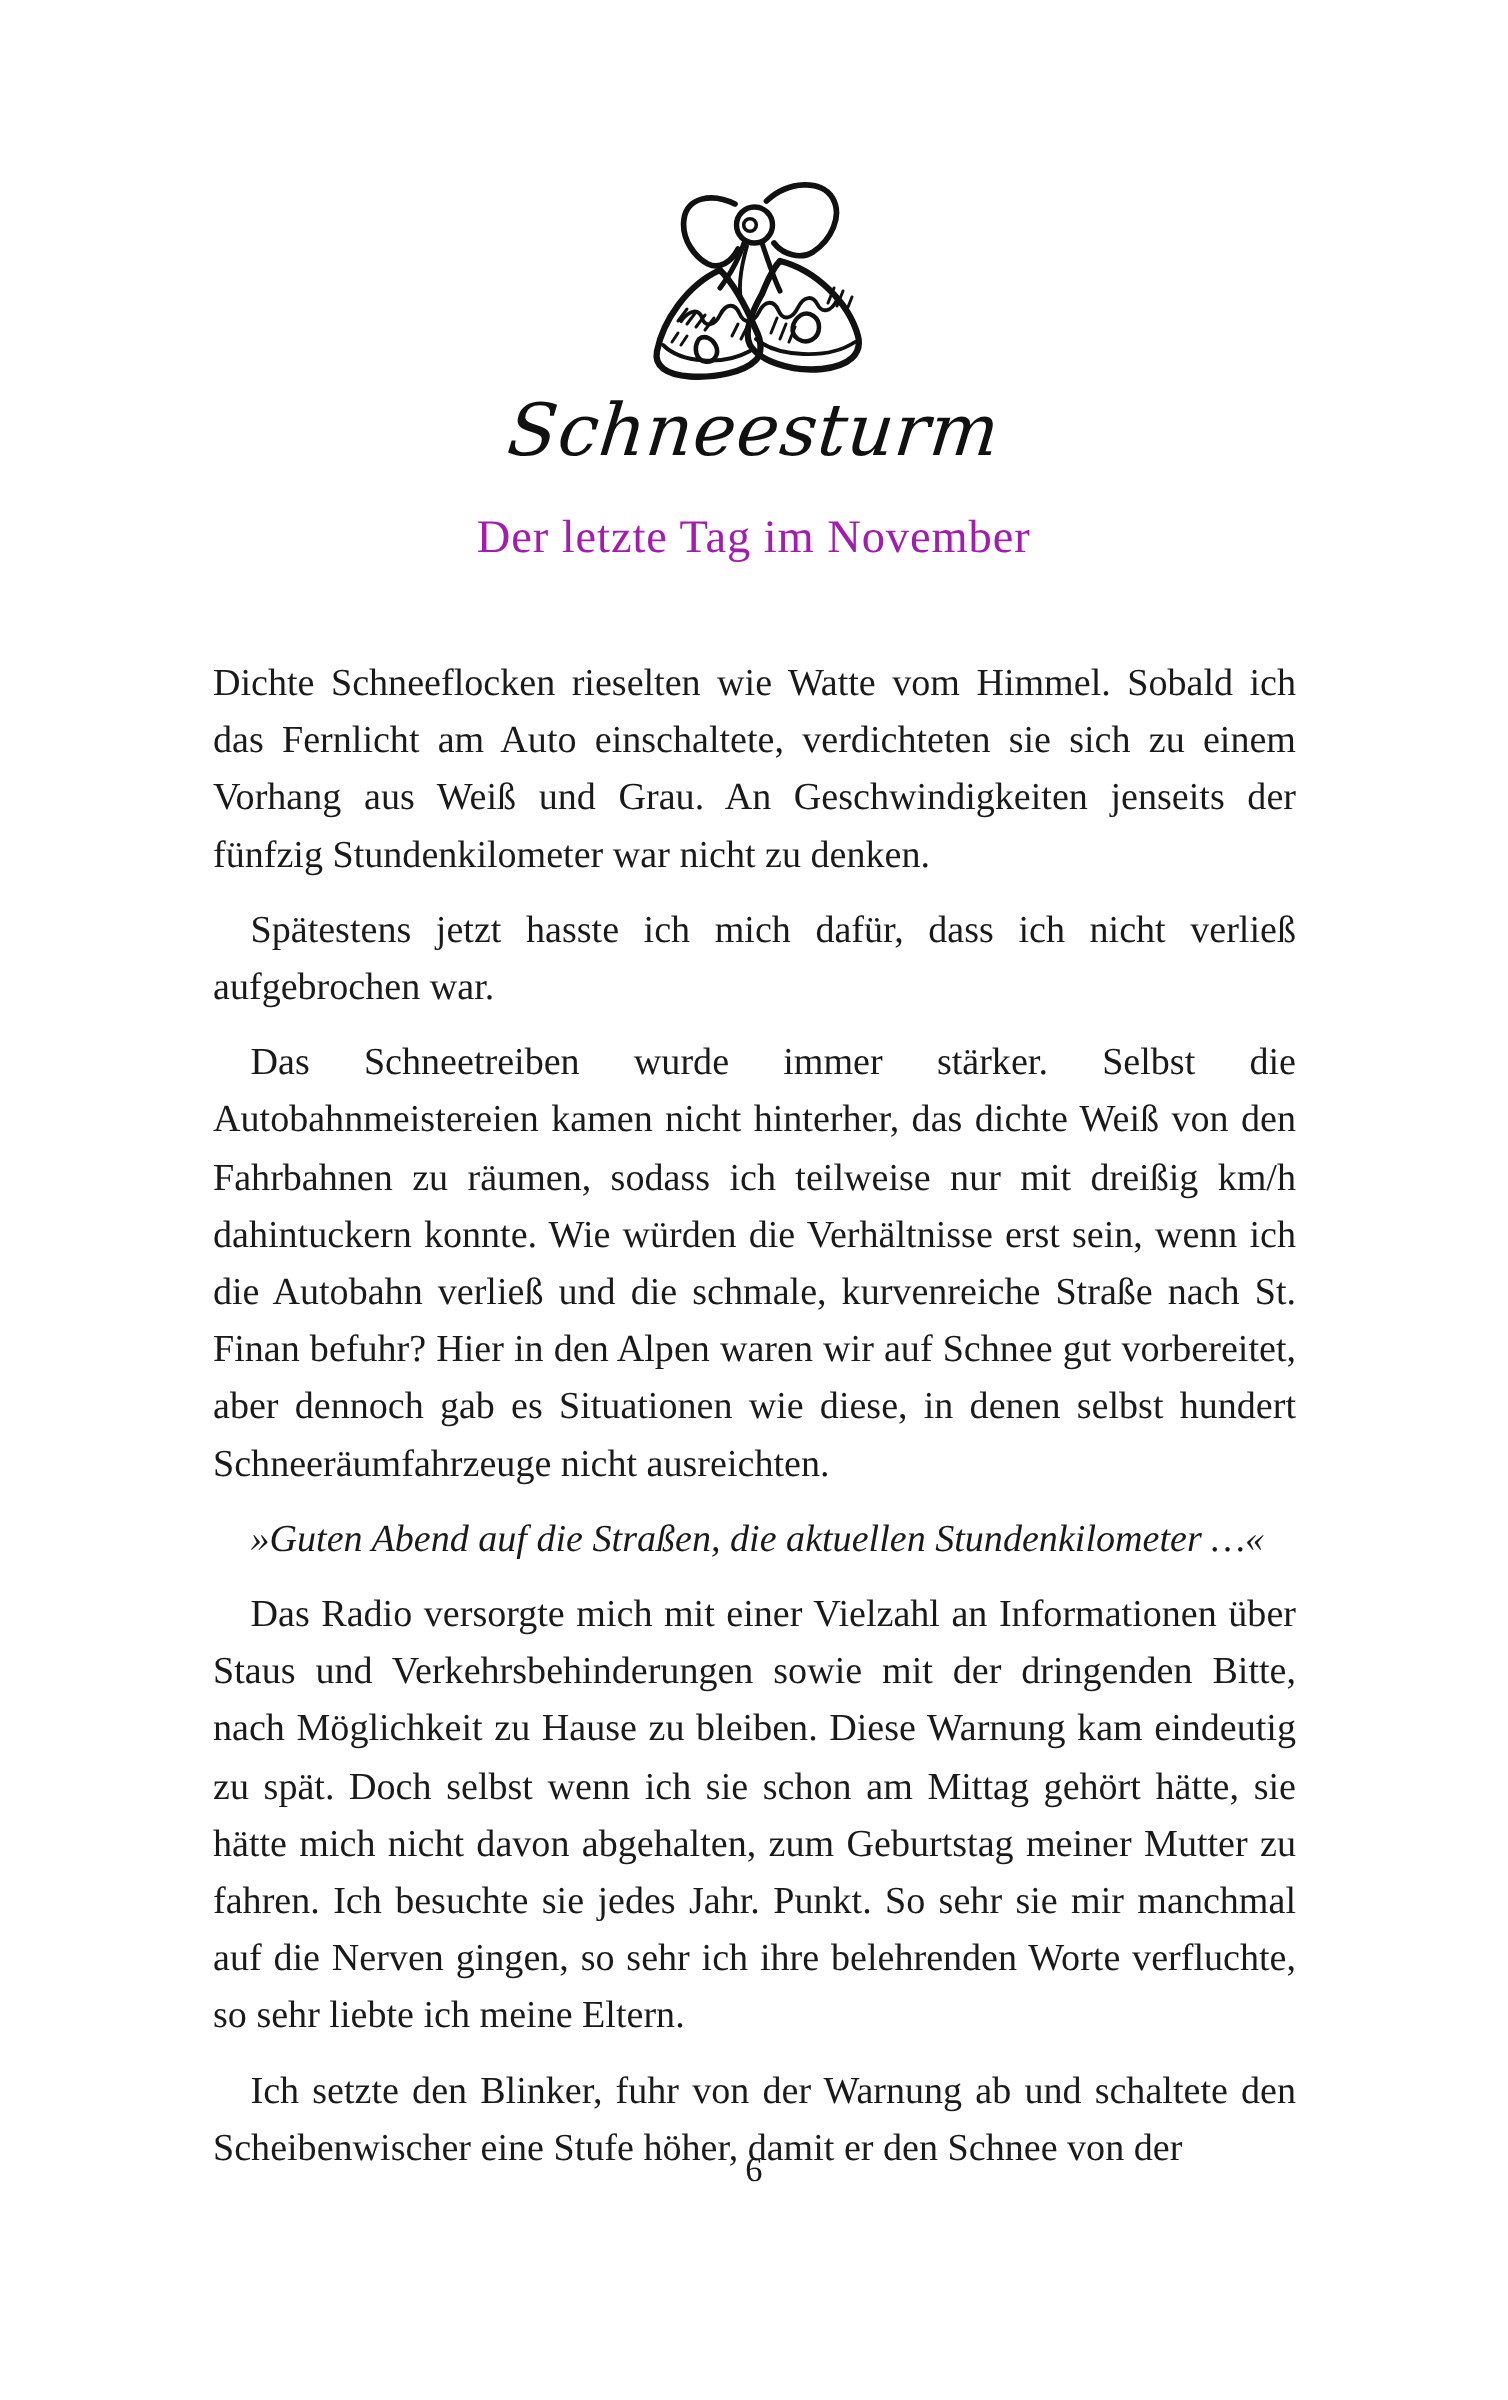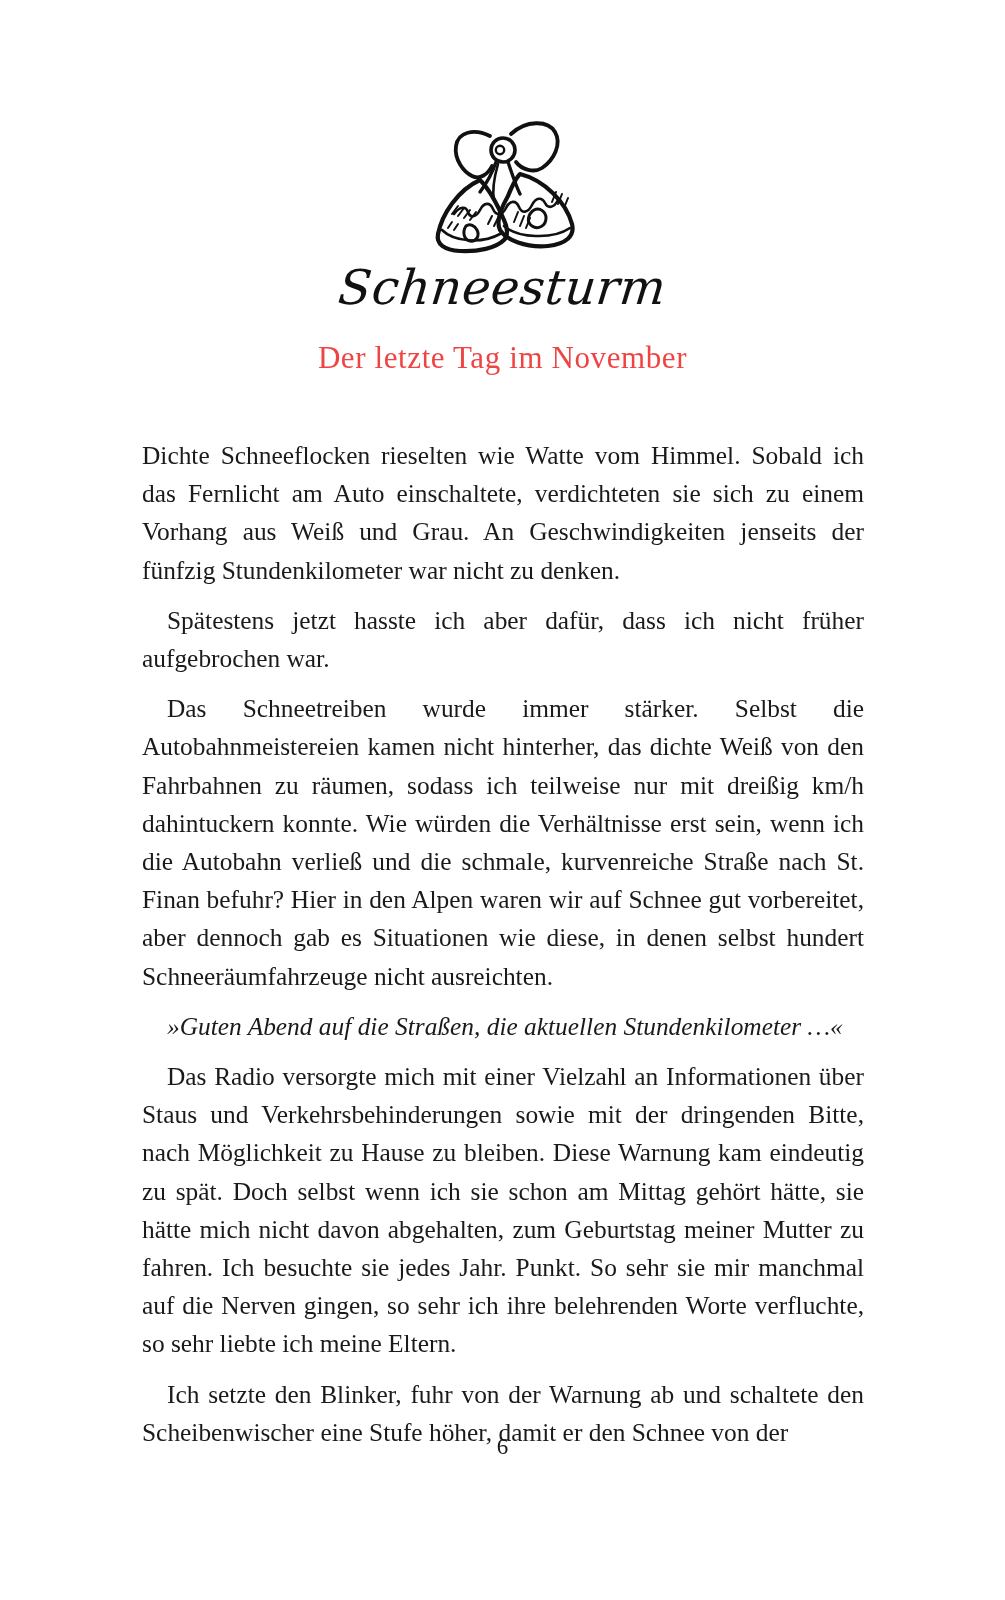--- a/index.html
+++ b/index.html
@@ -50,21 +50,21 @@
   .chapter-subtitle {
     position: absolute;
     top: 340px;
     left: 0;
     width: 100%;
     text-align: center;
     font-family: "Liberation Serif", "DejaVu Serif", serif;
     font-weight: 400;
     font-size: 31px;
     letter-spacing: 0.6px;
-    color: #ef4444;
+    color: #a21caf;
   }
 
   
   .body-text {
     position: absolute;
     top: 424px;
     left: 130px;
     width: 746px;
     font-size: 25.4px;
     line-height: 38.2px;
@@ -146,21 +146,21 @@
                  C128 87 134 87 137 93 C140 99 146 98 150 90" stroke-width="2.6"></path>
       </svg>
     </span>
   </div>
 
   <div class="chapter-title">Schneesturm</div>
   <div class="chapter-subtitle">Der letzte Tag im November</div>
 
   <div class="body-text">
     <p>Dichte Schneeflocken rieselten wie Watte vom Himmel. Sobald ich das Fernlicht am Auto einschaltete, verdichteten sie sich zu einem Vorhang aus Weiß und Grau. An Geschwindigkeiten jenseits der fünfzig Stundenkilometer war nicht zu denken.</p>
-    <p class="indent">Spätestens jetzt hasste ich aber dafür, dass ich nicht früher aufgebrochen war.</p>
+    <p class="indent">Spätestens jetzt hasste ich mich dafür, dass ich nicht verließ aufgebrochen war.</p>
     <p class="indent">Das Schneetreiben wurde immer stärker. Selbst die Autobahnmeistereien kamen nicht hinterher, das dichte Weiß von den Fahrbahnen zu räumen, sodass ich teilweise nur mit dreißig km/h dahintuckern konnte. Wie würden die Verhältnisse erst sein, wenn ich die Autobahn verließ und die schmale, kurvenreiche Straße nach St. Finan befuhr? Hier in den Alpen waren wir auf Schnee gut vorbereitet, aber dennoch gab es Situationen wie diese, in denen selbst hundert Schneeräumfahrzeuge nicht ausreichten.</p>
     <p class="quote">»Guten Abend auf die Straßen, die aktuellen Stundenkilometer …«</p>
     <p class="indent">Das Radio versorgte mich mit einer Vielzahl an Informationen über Staus und Verkehrsbehinderungen sowie mit der dringenden Bitte, nach Möglichkeit zu Hause zu bleiben. Diese Warnung kam eindeutig zu spät. Doch selbst wenn ich sie schon am Mittag gehört hätte, sie hätte mich nicht davon abgehalten, zum Geburtstag meiner Mutter zu fahren. Ich besuchte sie jedes Jahr. Punkt. So sehr sie mir manchmal auf die Nerven gingen, so sehr ich ihre belehrenden Worte verfluchte, so sehr liebte ich meine Eltern.</p>
     <p class="indent">Ich setzte den Blinker, fuhr von der Warnung ab und schaltete den Scheibenwischer eine Stufe höher, damit er den Schnee von der</p>
   </div>
 
   <div class="folio">6</div>
 
 </div>
 

